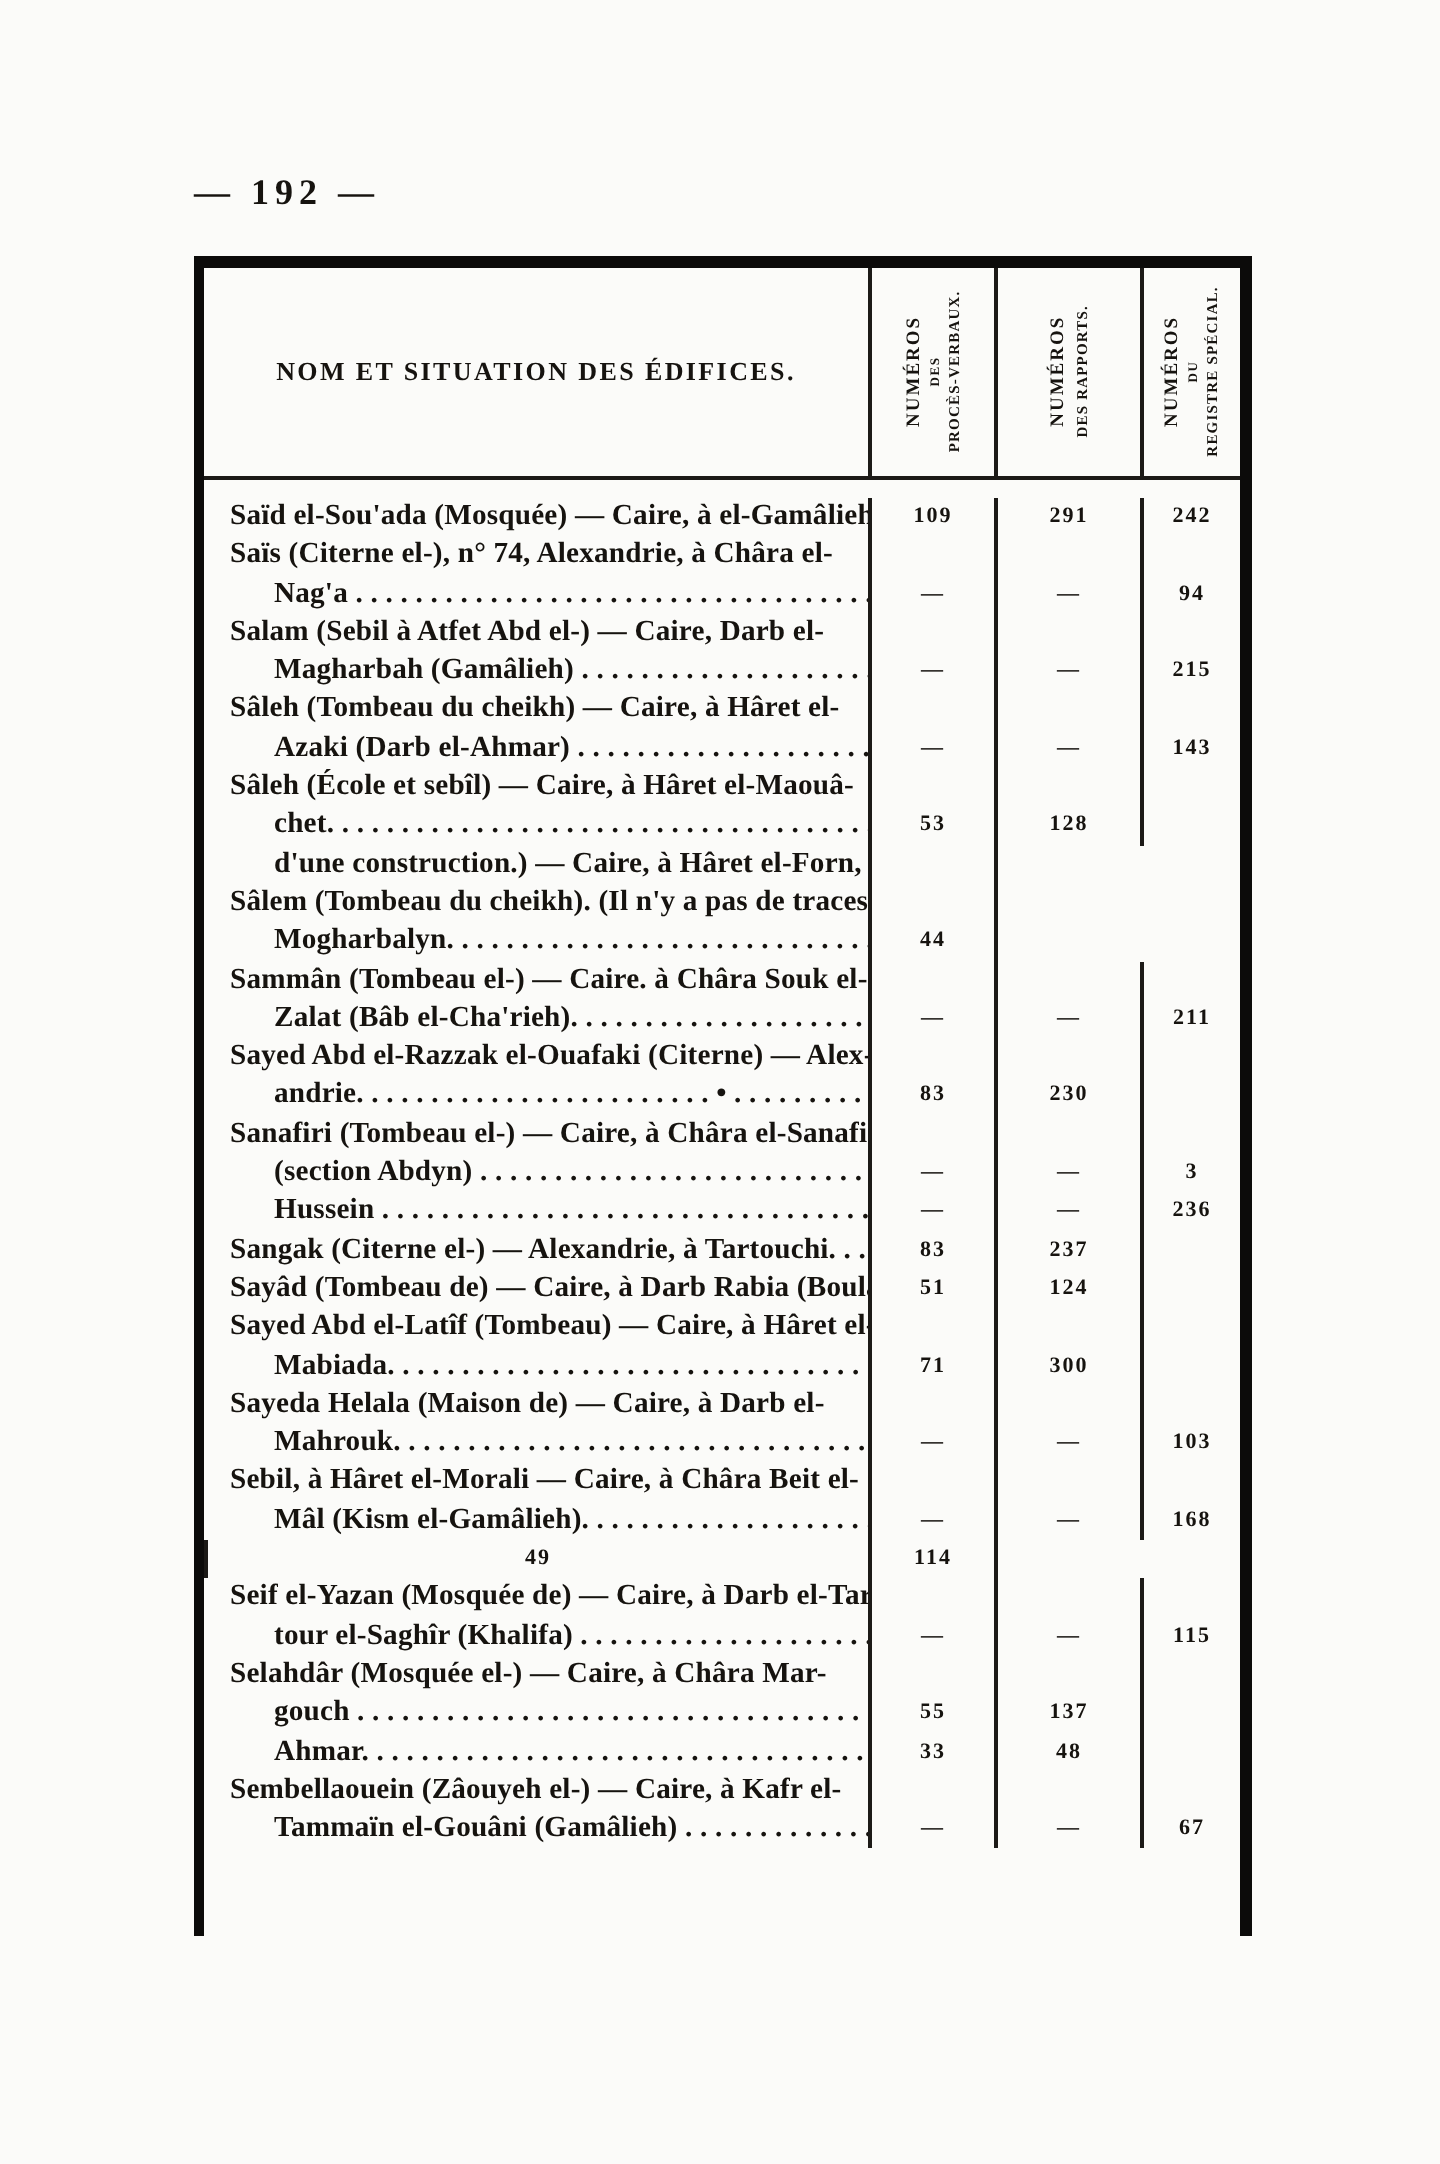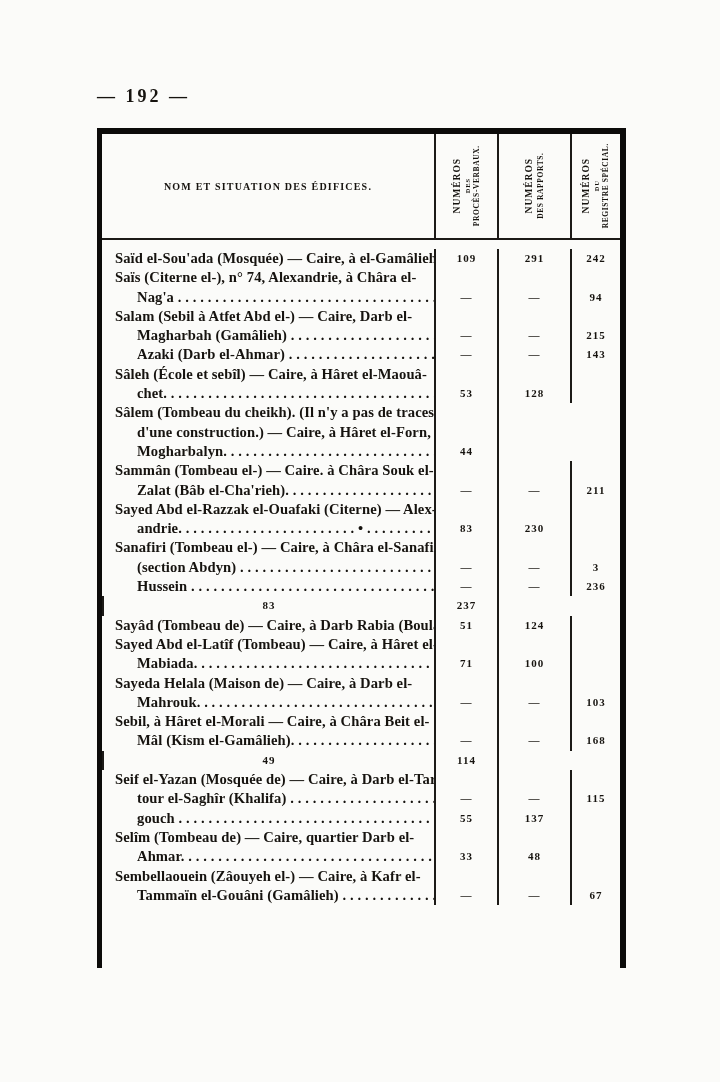--- a/index.html
+++ b/index.html
@@ -17,21 +17,21 @@
   
   .table{
     position:absolute;left:97px;top:128px;width:529px;height:840px;
     border-top:6px solid #0c0b0a;border-left:5px solid #0c0b0a;border-right:6px solid #0c0b0a;
     box-sizing:border-box;background:transparent;overflow:hidden;
   }
   .thead{display:grid;grid-template-columns:332px 63px 73px 50px;height:106px;}
   .thead .cell{border-bottom:2px solid #1c1a17;box-sizing:border-box;}
   .name-h{
     display:flex;align-items:center;justify-content:center;
-    font-size:10px;font-weight:bold;letter-spacing:1.2px;text-align:right;
+    font-size:13px;font-weight:bold;letter-spacing:1.2px;text-align:right;
   }
   .num-col{border-left:2px solid #1c1a17;}
   .rot-h{display:flex;align-items:center;justify-content:center;overflow:visible;}
   .rot{
     transform:rotate(-90deg);width:96px;flex:0 0 auto;
     display:flex;flex-direction:column;align-items:center;justify-content:center;
     text-align:center;line-height:1.25;
   }
   .rot .l1{font-size:9.5px;font-weight:bold;letter-spacing:1px;}
   .rot .l2{font-size:6.5px;font-weight:bold;letter-spacing:0.8px;}
@@ -110,39 +110,40 @@
           <div class="cell name-cell">
             <div class="nline first">Salam (Sebil à Atfet Abd el-) — Caire, Darb el-</div>
             <div class="nline cont">Magharbah (Gamâlieh) . . . . . . . . . . . . . . . . . . . . . . . . . . . . . .</div>
           </div>
           <div class="cell num-cell num-col">—</div>
           <div class="cell num-cell num-col">—</div>
           <div class="cell num-cell num-col">215</div>
         </div>
         <div class="row">
           <div class="cell name-cell">
+            <div class="nline first">Sâleh (Tombeau du cheikh) — Caire, à Hâret el-</div>
             <div class="nline cont">Azaki (Darb el-Ahmar) . . . . . . . . . . . . . . . . . . . . . . . . . . . . .</div>
           </div>
           <div class="cell num-cell num-col">—</div>
           <div class="cell num-cell num-col">—</div>
           <div class="cell num-cell num-col">143</div>
         </div>
         <div class="row">
           <div class="cell name-cell">
             <div class="nline first">Sâleh (École et sebîl) — Caire, à Hâret el-Maouâ-</div>
             <div class="nline cont">chet. . . . . . . . . . . . . . . . . . . . . . . . . . . . . . . . . . . . . . . . . . . .</div>
           </div>
           <div class="cell num-cell num-col">53</div>
           <div class="cell num-cell num-col">128</div>
           <div class="cell num-cell num-col"></div>
         </div>
         <div class="row">
           <div class="cell name-cell">
+            <div class="nline cont">d'une construction.) — Caire, à Hâret el-Forn,</div>
             <div class="nline first">Sâlem (Tombeau du cheikh). (Il n'y a pas de traces</div>
-            <div class="nline cont">d'une construction.) — Caire, à Hâret el-Forn,</div>
             <div class="nline cont">Mogharbalyn. . . . . . . . . . . . . . . . . . . . . . . . . . . . . . . . . . . . .</div>
           </div>
           <div class="cell num-cell num-col">44</div>
           <div class="cell num-cell num-col"></div>
         </div>
         <div class="row">
           <div class="cell name-cell">
             <div class="nline first">Sammân (Tombeau el-) — Caire. à Châra Souk el-</div>
             <div class="nline cont">Zalat (Bâb el-Cha'rieh). . . . . . . . . . . . . . . . . . . . . . . . . . . .</div>
           </div>
@@ -170,39 +171,42 @@
         </div>
         <div class="row">
           <div class="cell name-cell">
             <div class="nline cont">Hussein . . . . . . . . . . . . . . . . . . . . . . . . . . . . . . . . . . . . . . . .</div>
           </div>
           <div class="cell num-cell num-col">—</div>
           <div class="cell num-cell num-col">—</div>
           <div class="cell num-cell num-col">236</div>
         </div>
         <div class="row">
+          <div class="cell name-cell">
+            <div class="nline first">Sangak (Citerne el-) — Alexandrie, à Tartouchi. . .</div>
+          </div>
           <div class="cell num-cell num-col">83</div>
           <div class="cell num-cell num-col">237</div>
           <div class="cell num-cell num-col"></div>
         </div>
         <div class="row">
           <div class="cell name-cell">
             <div class="nline first">Sayâd (Tombeau de) — Caire, à Darb Rabia (Boulaq).</div>
           </div>
           <div class="cell num-cell num-col">51</div>
           <div class="cell num-cell num-col">124</div>
           <div class="cell num-cell num-col"></div>
         </div>
         <div class="row">
           <div class="cell name-cell">
             <div class="nline first">Sayed Abd el-Latîf (Tombeau) — Caire, à Hâret el-</div>
             <div class="nline cont">Mabiada. . . . . . . . . . . . . . . . . . . . . . . . . . . . . . . . . . . . . . . .</div>
           </div>
           <div class="cell num-cell num-col">71</div>
-          <div class="cell num-cell num-col">100</div>
+          <div class="cell num-cell num-col">300</div>
           <div class="cell num-cell num-col"></div>
         </div>
         <div class="row">
           <div class="cell name-cell">
             <div class="nline first">Sayeda Helala (Maison de) — Caire, à Darb el-</div>
             <div class="nline cont">Mahrouk. . . . . . . . . . . . . . . . . . . . . . . . . . . . . . . . . . . . . . .</div>
           </div>
           <div class="cell num-cell num-col">—</div>
           <div class="cell num-cell num-col">—</div>
           <div class="cell num-cell num-col">103</div>
@@ -225,29 +229,29 @@
           <div class="cell name-cell">
             <div class="nline first">Seif el-Yazan (Mosquée de) — Caire, à Darb el-Tar-</div>
             <div class="nline cont">tour el-Saghîr (Khalifa) . . . . . . . . . . . . . . . . . . . . . . . . . .</div>
           </div>
           <div class="cell num-cell num-col">—</div>
           <div class="cell num-cell num-col">—</div>
           <div class="cell num-cell num-col">115</div>
         </div>
         <div class="row">
           <div class="cell name-cell">
+            <div class="nline first">Selahdâr (Mosquée el-) — Caire, à Châra Mar-</div>
             <div class="nline cont">gouch . . . . . . . . . . . . . . . . . . . . . . . . . . . . . . . . . . . . . . . . .</div>
           </div>
           <div class="cell num-cell num-col">55</div>
           <div class="cell num-cell num-col">137</div>
           <div class="cell num-cell num-col"></div>
         </div>
         <div class="row">
           <div class="cell name-cell">
-            <div class="nline first">Selîm (Tombeau de) — Caire, quartier Darb el-</div>
             <div class="nline cont">Ahmar. . . . . . . . . . . . . . . . . . . . . . . . . . . . . . . . . . . . . . . . .</div>
           </div>
           <div class="cell num-cell num-col">33</div>
           <div class="cell num-cell num-col">48</div>
           <div class="cell num-cell num-col"></div>
         </div>
         <div class="row">
           <div class="cell name-cell">
             <div class="nline first">Sembellaouein (Zâouyeh el-) — Caire, à Kafr el-</div>
             <div class="nline cont">Tammaïn el-Gouâni (Gamâlieh) . . . . . . . . . . . . . . . .</div>

